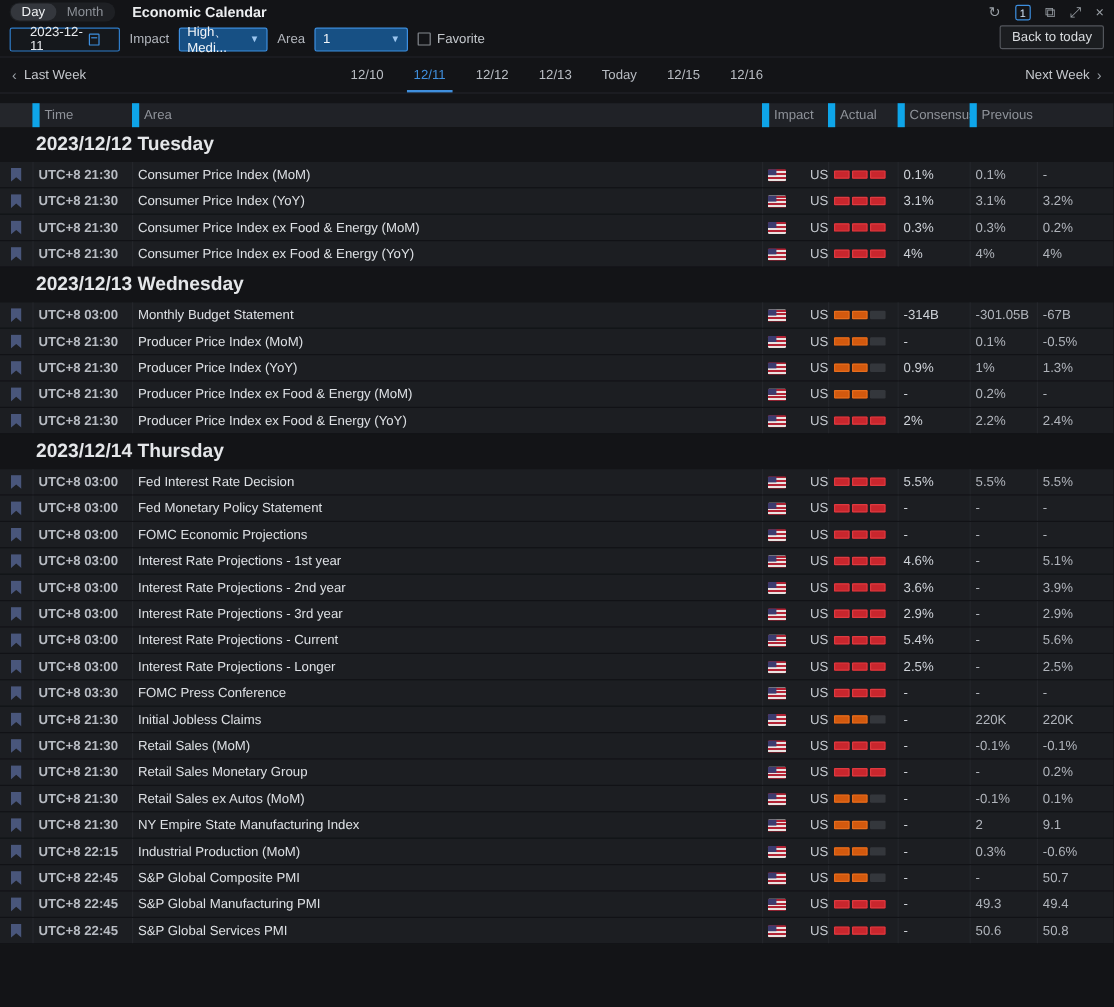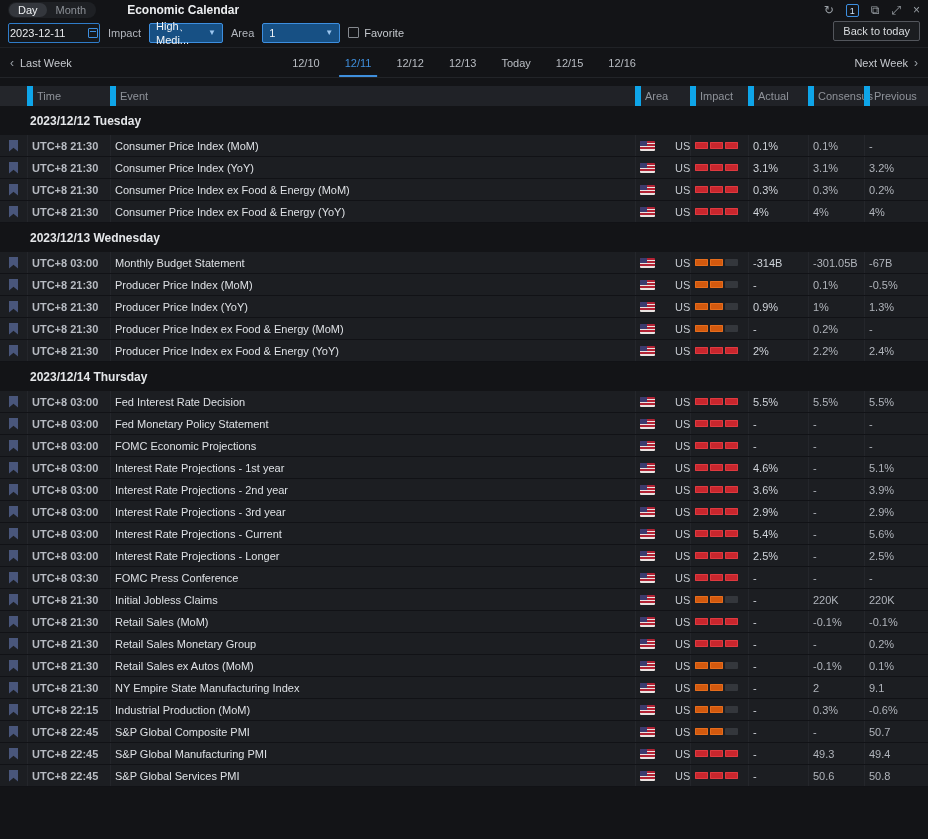--- a/index.html
+++ b/index.html
@@ -7,30 +7,30 @@
   body {
     width:928px; height:839px; overflow:hidden; position:relative;
     font-family:"Liberation Sans","DejaVu Sans",sans-serif;
     color:#dfe2e6; font-size:11px; -webkit-font-smoothing:antialiased;
   }
   
   .topbar { height:18px; display:flex; align-items:center; padding:2px 8px 0 8px; }
   .mode-switch { display:flex; background:#1e2024; border-radius:9px; padding:1px; }
   .mode-tab { padding:1px 9px; border-radius:8px; color:#8c9097; cursor:pointer; }
   .mode-tab.active { background:#34373d; color:#f0f2f4; }
-  .win-title { margin-left:31px; font-weight:bold; font-size:12px; color:#eceef0; }
+  .win-title { margin-left:14px; font-weight:bold; font-size:12px; color:#eceef0; }
   .win-icons { margin-left:auto; display:flex; align-items:center; gap:12px; color:#9aa0a6; font-size:12px; }
   .win-icons .wi { cursor:pointer; line-height:12px; }
   .one-box { display:inline-block; width:13px; height:13px; border:1px solid #3d8fe0; border-radius:2px;
              color:#cfe3f7; font-size:9px; line-height:11px; text-align:center; }
   
   .filters { height:30px; display:flex; align-items:center; padding:0 8px; gap:8px; position:relative;
              border-bottom:1px solid #202226; }
   .date-input { width:92px; height:20px; border:1px solid #2f7cc9; border-radius:2px; background:#15181c;
-                display:flex; align-items:center; justify-content:space-between; padding:0 1px; cursor:pointer; }
+                display:flex; align-items:center; justify-content:space-between; padding:0 16px; cursor:pointer; }
   .date-input .dval { color:#e8eaed; }
   .cal-icon { width:10px; height:10px; border:1px solid #3d8fe0; border-radius:1px; position:relative; }
   .cal-icon::before { content:""; position:absolute; left:1px; right:1px; top:2px; height:1px; background:#3d8fe0; }
   .flt-label { color:#b3b7be; }
   .dropdown { height:20px; border:1px solid #3d8fe0; border-radius:2px; background:#175084; color:#f2f5f8;
               display:flex; align-items:center; justify-content:space-between; padding:0 6px; cursor:pointer; }
   .dd-impact { width:74px; } .dd-area { width:78px; }
   .dd-caret { color:#9cc6ef; font-size:8px; margin-left:6px; }
   .chk { width:11px; height:11px; border:1px solid #85898f; border-radius:1px; background:transparent; cursor:pointer; }
   .chk-label { color:#c4c8cd; margin-left:-3px; }
@@ -44,21 +44,21 @@
   .wk-day { color:#b9bdc3; cursor:pointer; position:relative; padding:8px 0; }
   .wk-day.sel { color:#3f8fdd; }
   .wk-day.sel::after { content:""; position:absolute; left:-6px; right:-6px; bottom:0; height:2px; background:#3f8fdd; }
   .wk-next { margin-left:auto; }
   
   .grid { display:grid; grid-template-columns:27px 83px 1fr 55px 58px 60px 56px 64px; align-items:center; }
   .thead { height:20px; background:#202227; color:#8f939a; margin-top:8px; }
   .thead > div { padding-left:4px; border-left:6px solid #0ea5e9; height:100%; display:flex; align-items:center; }
   .thead > div:first-child { border-left:none; background:#24262b; }
   .sect-head { height:29px; display:flex; align-items:center; padding-left:30px; font-weight:bold;
-               font-size:12px; color:#e4e6e9; background:#131417; }
+               font-size:16px; color:#e4e6e9; background:#131417; }
   .row { height:22px; background:#1c1e22; border-bottom:1px solid #111216; cursor:pointer; }
   .row > div { padding-left:4px; border-left:1px solid #24262b; height:100%; display:flex; align-items:center; overflow:hidden; }
   .row > div:first-child { border-left:none; justify-content:center; padding-left:0; }
   .bookmark { width:9px; height:12px; background:#49567b; clip-path:polygon(0 0,100% 0,100% 100%,50% 68%,0 100%); cursor:pointer; }
   .c-time { color:#b7bbc2;font-weight:bold; }
   .c-event { color:#dde0e4; }
   .c-area { color:#c5c9cf; gap:20px; }
   .flag { width:15px; height:10px; flex:0 0 15px; border-radius:1px; position:relative; overflow:hidden;
           background:repeating-linear-gradient(#b22234 0 1.6px,#e9e3e1 1.6px 3.2px); }
   .flag::before { content:""; position:absolute; left:0; top:0; width:7px; height:5px; background:#3c3b6e; }
@@ -124,21 +124,20 @@
     </div>
   <div class="wk-side wk-next">
     <span>Next Week</span>
     <span class="chev">›</span>
   </div>
 </div>
 
 <div class="grid thead">
   <div></div>
   <div>Time</div>
-  <div>Event</div>
   <div>Area</div>
   <div>Impact</div>
   <div>Actual</div>
   <div>Consensus</div>
   <div>Previous</div>
 </div>
 
 <div id="rows">
     <div class="sect-head">
     <span>2023/12/12 Tuesday</span>

